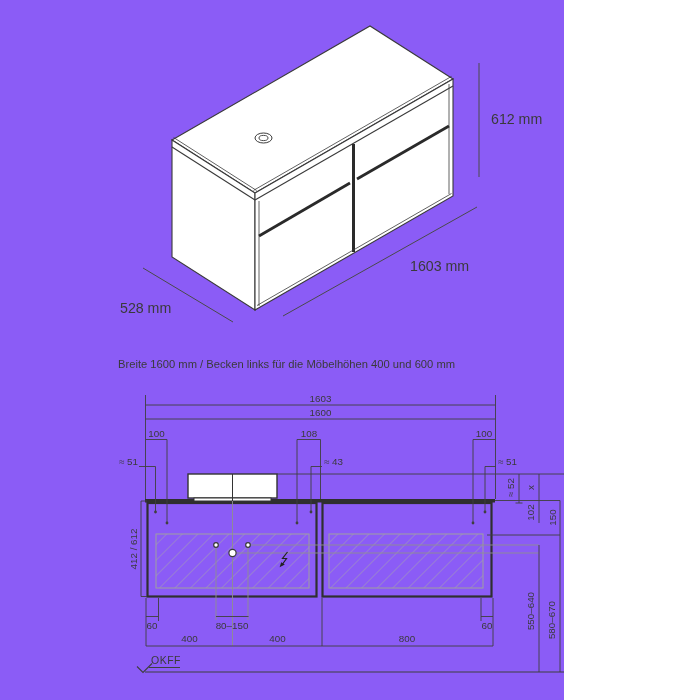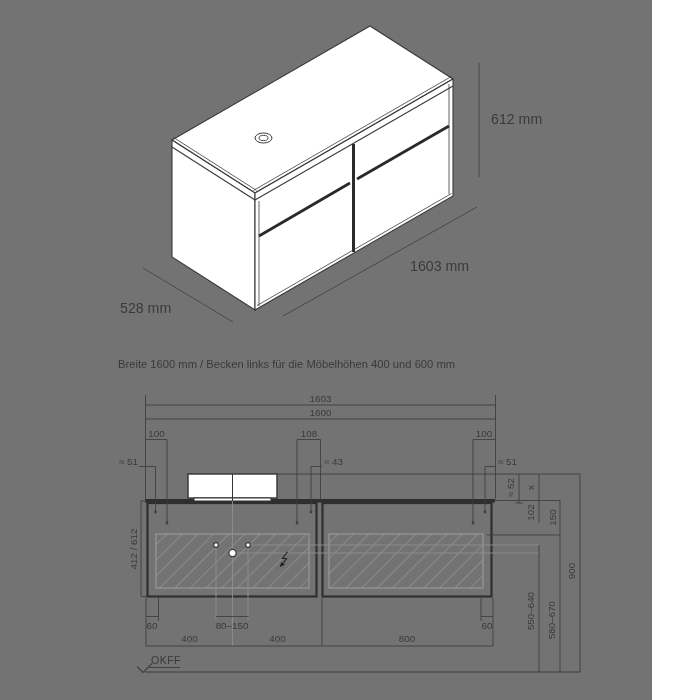--- a/index.html
+++ b/index.html
@@ -1,16 +1,16 @@
 <!DOCTYPE html>
 <html><head>
 <meta charset="utf-8">
 <style>
   html,body{margin:0;padding:0;background:#ffffff;}
-  .stage{position:relative;width:652px;height:700px;background:#737373;overflow:hidden;}
+  .stage{position:relative;width:564px;height:700px;background:#8b5cf6;overflow:hidden;}
   svg text{font-family:"Liberation Sans","DejaVu Sans",sans-serif;fill:#3a3a3a;}
   .dim{font-size:9.8px;}
   .big{font-size:14.2px;}
   .sub{font-size:11.2px;}
   .okff{font-size:10.5px;letter-spacing:.5px;}
 </style>
 </head>
 <body>
 
 <div class="stage">

